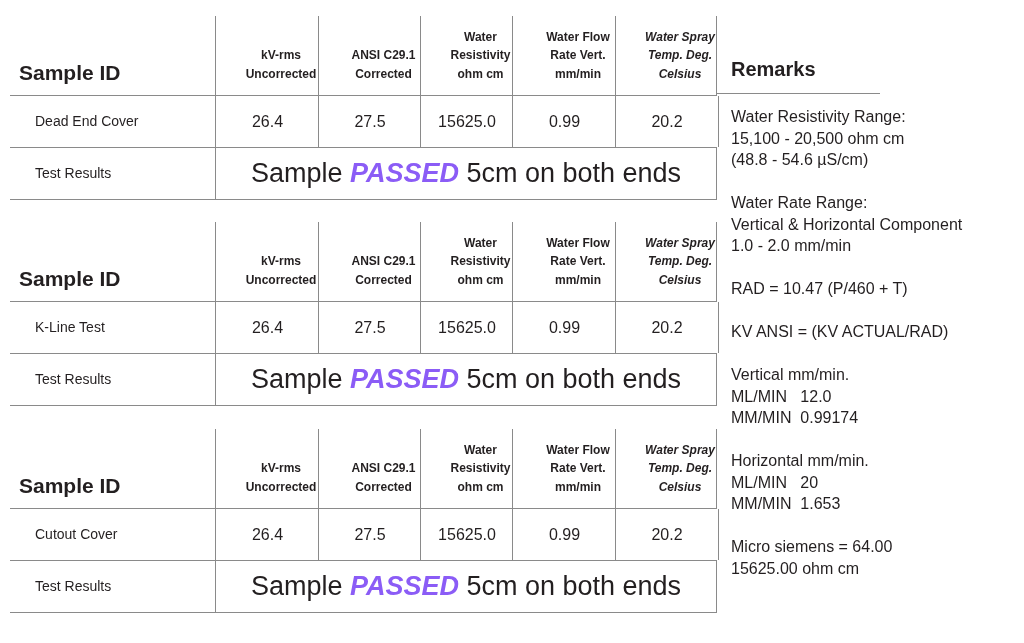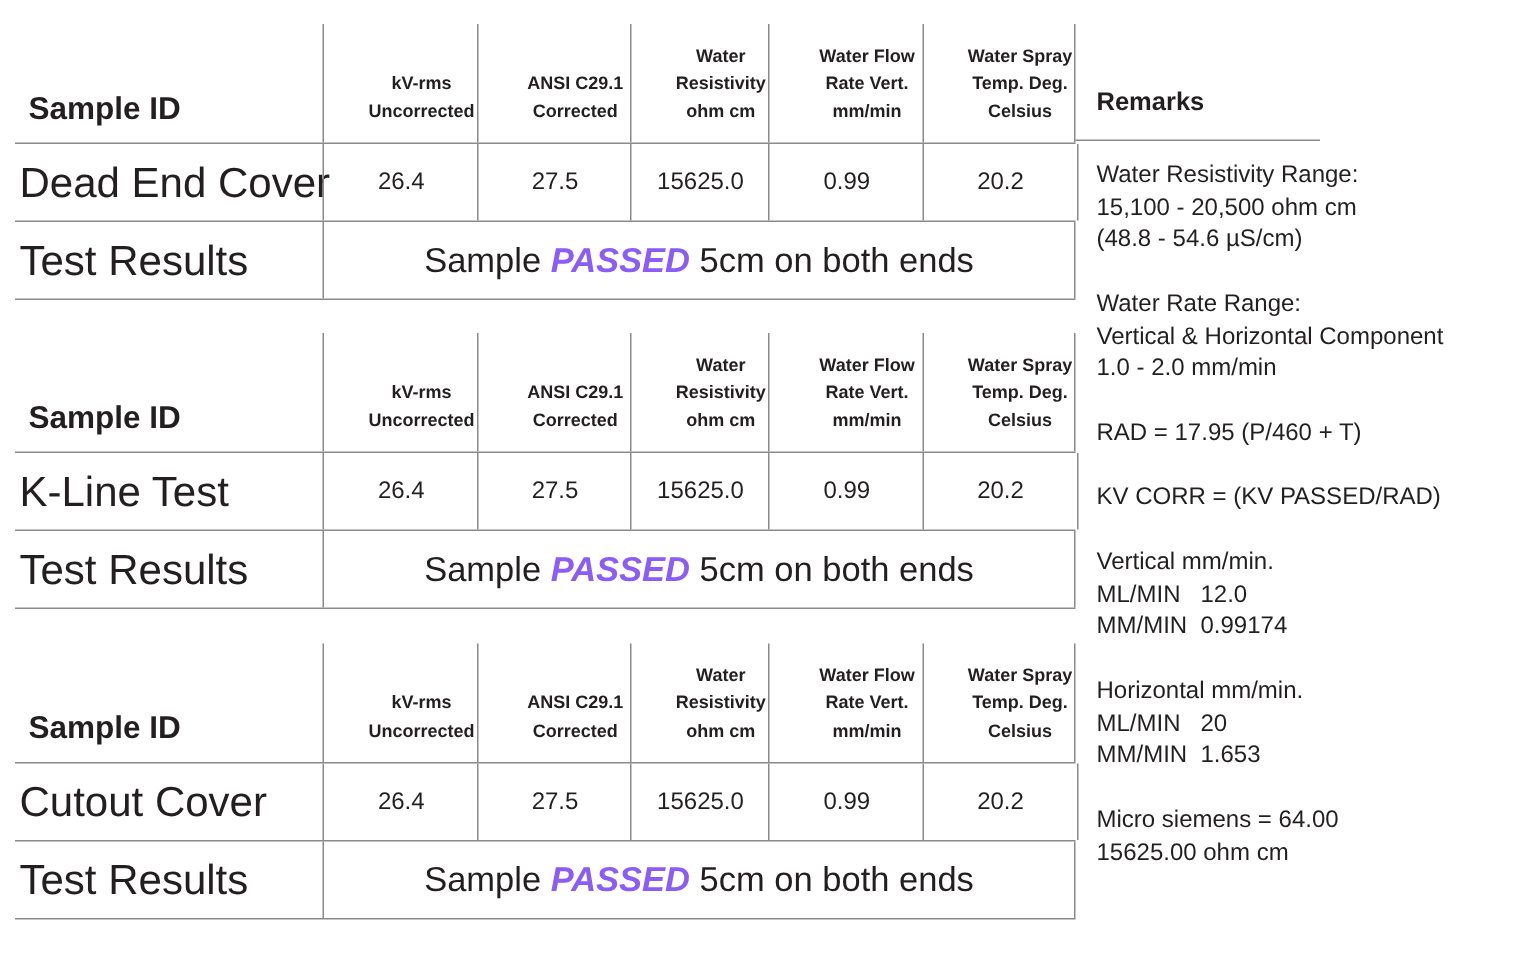--- a/index.html
+++ b/index.html
@@ -5,32 +5,32 @@
   html, body { margin: 0; padding: 0; background: #ffffff; }
   body { width: 1024px; height: 643px; position: relative; overflow: hidden;
          font-family: "Liberation Sans", sans-serif; color: #231f20; }
   .tbl { position: absolute; left: 10px; width: 707px; }
   .hdr { position: relative; height: 79px; border-bottom: 1.5px solid #8a8a8a; }
   .hdr .sid { position: absolute; left: 9px; bottom: 10px; font-weight: bold; font-size: 21px; }
   .col { position: absolute; top: 0; bottom: 0; border-left: 1.5px solid #8a8a8a;
          display: flex; align-items: flex-end; justify-content: center; text-align: center;
          font-weight: bold; font-size: 12px; line-height: 18.5px; padding-bottom: 12px; box-sizing: border-box; white-space: pre-line; padding-left: 28px; }
   .row { position: relative; height: 51px; border-bottom: 1.5px solid #8a8a8a; }
-  .row .lbl { position: absolute; left: 3px; top: 0; height: 51px; line-height: 51px; font-size: 28px; }
+  .row .lbl { position: absolute; left: 25px; top: 0; height: 51px; line-height: 51px; font-size: 14px; }
   .cell { position: absolute; top: 0; bottom: 0; border-left: 1.5px solid #8a8a8a;
           display: flex; align-items: center; justify-content: center; font-size: 16px; }
   .res { position: absolute; left: 205px; right: 0; top: 0; bottom: 0;
          border-left: 1.5px solid #8a8a8a; border-right: 1.5px solid #8a8a8a;
-         display: flex; align-items: center; justify-content: center; font-size: 23px; }
+         display: flex; align-items: center; justify-content: center; font-size: 27px; }
   .passed { color: #8b5cf6; font-weight: bold; font-style: italic; }
   .c1 { left: 205px; width: 103px; } .c2 { left: 308px; width: 102px; }
   .c3 { left: 410px; width: 92px; } .c4 { left: 502px; width: 103px; }
   .c5 { left: 605px; width: 102px; border-right: 1.5px solid #8a8a8a; }
-  .hdr .c5 { border-right: 1.5px solid #8a8a8a; }
-  .remarks-title { position: absolute; left: 731px; top: 58px; font-weight: bold; font-size: 17px; text-align: right; }
+  .hdr .c5 { border-right: 1.5px solid #8a8a8a; font-style: italic; }
+  .remarks-title { position: absolute; left: 731px; top: 58px; font-weight: bold; font-size: 20px; text-align: right; }
   .remarks-rule { position: absolute; left: 717px; top: 93px; width: 163px; border-top: 1.5px solid #8a8a8a; }
   .remarks { position: absolute; left: 731px; top: 106px; font-size: 16px; line-height: 21.5px; }
   .remarks .block { margin-bottom: 21.5px; white-space: pre; }
 </style>
 </head>
 <body>
 
 <div class="tbl" style="top:16px;">
   <div class="hdr">
     <div class="sid">Sample ID</div>
@@ -138,22 +138,22 @@
 
 <div class="remarks-title">Remarks</div>
 <div class="remarks-rule"></div>
 <div class="remarks">
   <div class="block">Water Resistivity Range:
 15,100 - 20,500 ohm cm
 (48.8 - 54.6 µS/cm)</div>
   <div class="block">Water Rate Range:
 Vertical &amp; Horizontal Component
 1.0 - 2.0 mm/min</div>
-  <div class="block">RAD = 17.95 (P/460 + T)</div>
-  <div class="block">KV CORR = (KV PASSED/RAD)</div>
+  <div class="block">RAD = 10.47 (P/460 + T)</div>
+  <div class="block">KV ANSI = (KV ACTUAL/RAD)</div>
   <div class="block">Vertical mm/min.
 ML/MIN   12.0
 MM/MIN  0.99174</div>
   <div class="block">Horizontal mm/min.
 ML/MIN   20
 MM/MIN  1.653</div>
   <div class="block">Micro siemens = 64.00
 15625.00 ohm cm</div>
 </div>
 

